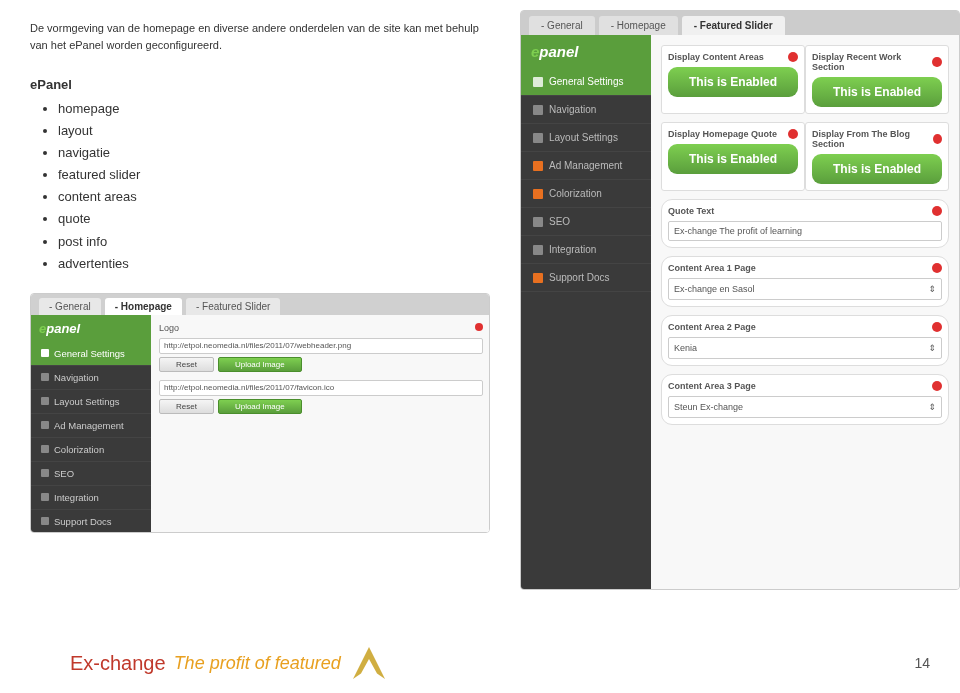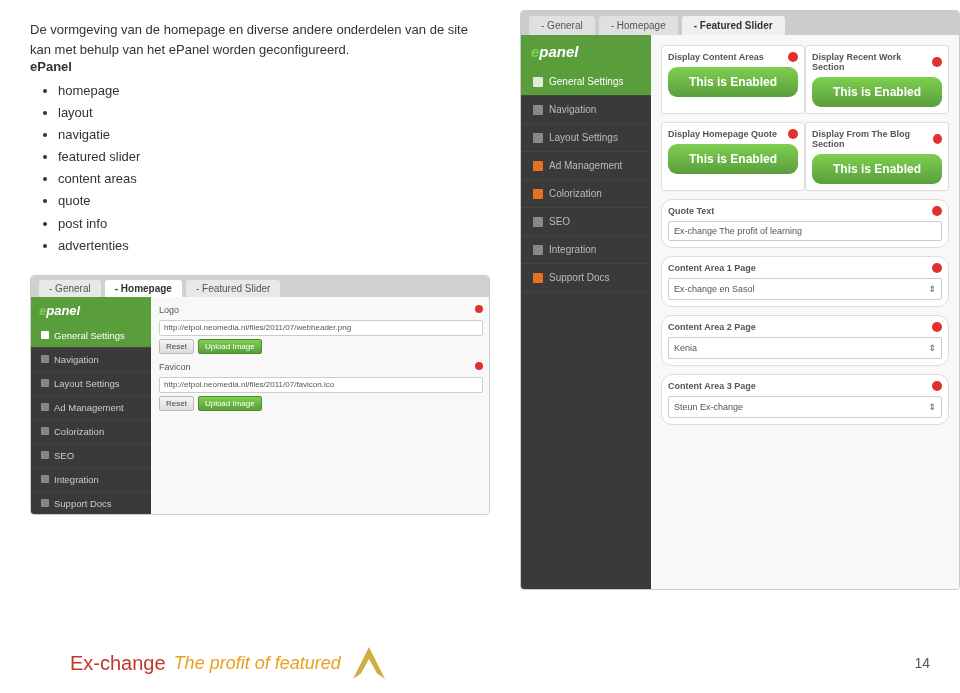--- a/index.html
+++ b/index.html
@@ -28,24 +28,24 @@
     .title .highlight {
       color: #e8700a;
     }
     .title .gray {
       color: #777;
       font-weight: normal;
       font-size: 15px;
     }
 
     .description {
-      font-size: 13px;
+      font-size: 11px;
       color: #333;
       line-height: 1.5;
-      margin-bottom: 0;
+      margin-bottom: 24px;
     }
 
     .bullet-section h3 {
       font-size: 13px;
       font-weight: bold;
       color: #333;
       margin-bottom: 6px;
     }
 
     .bullet-list {
@@ -169,21 +169,21 @@
       border: 1px solid #ccc;
       border-radius: 2px;
       font-size: 8px;
       padding: 0 4px;
       background: #fff;
       color: #555;
       display: flex;
       align-items: center;
     }
     .mini-btn {
-      padding: 2px 6px;
+      padding: 2px 16px;
       font-size: 8px;
       background: linear-gradient(#f5f5f5, #ddd);
       border: 1px solid #bbb;
       border-radius: 2px;
       color: #444;
     }
     .mini-btn-green {
       background: linear-gradient(#7ecf50, #5a9e3c);
       color: #fff;
       border-color: #4a8e2c;
@@ -501,24 +501,20 @@
               <span class="mini-field-label">Logo</span>
               <span class="mini-red-dot"></span>
             </div>
             <div class="mini-field-url">http://etpol.neomedia.nl/files/2011/07/webheader.png</div>
             <div class="mini-field-row" style="margin-top:3px;">
               <div class="mini-btn">Reset</div>
               <div class="mini-btn mini-btn-green">Upload Image</div>
             </div>
           </div>
           <div class="mini-field-group">
-            <div class="mini-field-header">
-              <span class="mini-field-label">Favicon</span>
-              <span class="mini-red-dot"></span>
-            </div>
             <div class="mini-field-url">http://etpol.neomedia.nl/files/2011/07/favicon.ico</div>
             <div class="mini-field-row" style="margin-top:3px;">
               <div class="mini-btn">Reset</div>
               <div class="mini-btn mini-btn-green">Upload Image</div>
             </div>
           </div>
         </div>
       </div>
     </div>
   </div>

